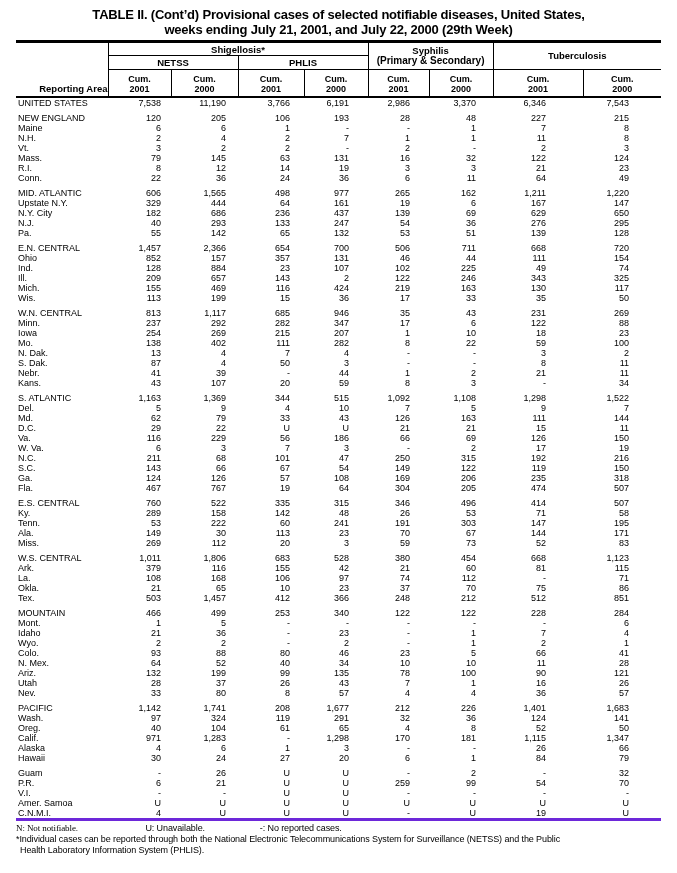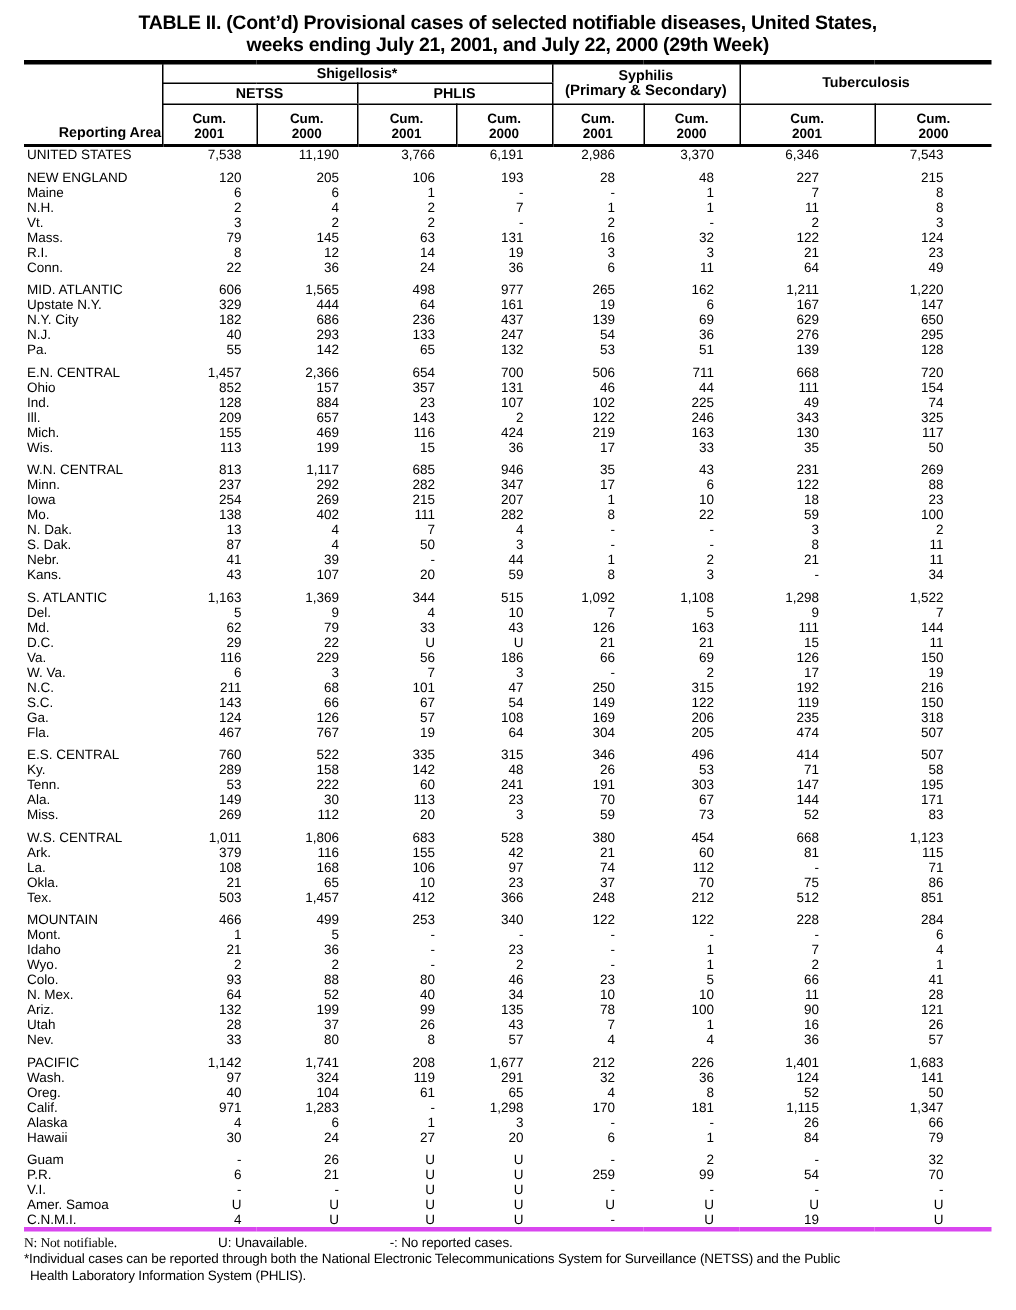--- a/index.html
+++ b/index.html
@@ -34,21 +34,21 @@
   tbody td.num  { text-align:right; }
   tbody tr td:nth-child(2) { padding-right:10px; }
   tbody tr td:nth-child(3) { padding-right:12px; }
   tbody tr td:nth-child(4) { padding-right:14px; }
   tbody tr td:nth-child(5) { padding-right:19px; }
   tbody tr td:nth-child(6) { padding-right:19px; }
   tbody tr td:nth-child(7) { padding-right:17px; }
   tbody tr td:nth-child(8) { padding-right:37px; }
   tbody tr td:nth-child(9) { padding-right:32px; }
   tbody tr.gap td { height:5px; }
-  tbody tr:last-child td { border-bottom:3px solid #d946ef; }
+  tbody tr:last-child td { border-bottom:3px solid #6d28d9; }
 
   .footnotes { margin-top:2px; font-size:9px; line-height:11px; letter-spacing:-0.1px; }
   .legend span { display:inline-block; }
   .legend .l1 { width:127px;font-family:Liberation Serif, serif; }
   .legend .l2 { width:112px; }
   .note2 { padding-left:4px; }
 </style>
 </head>
 <body>
 

